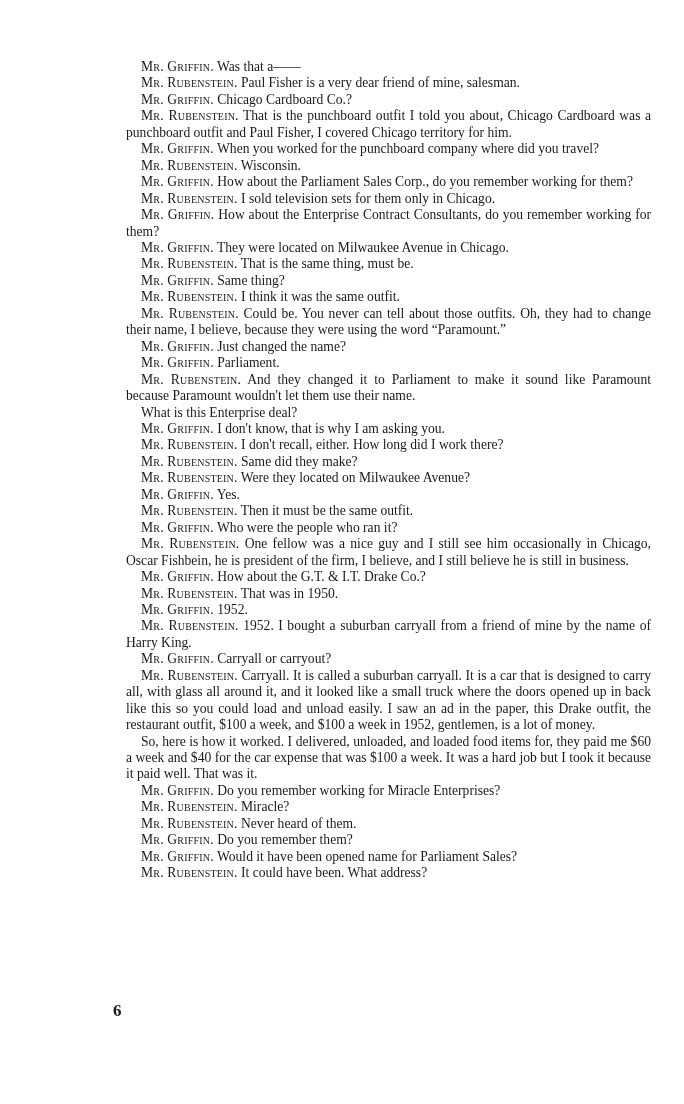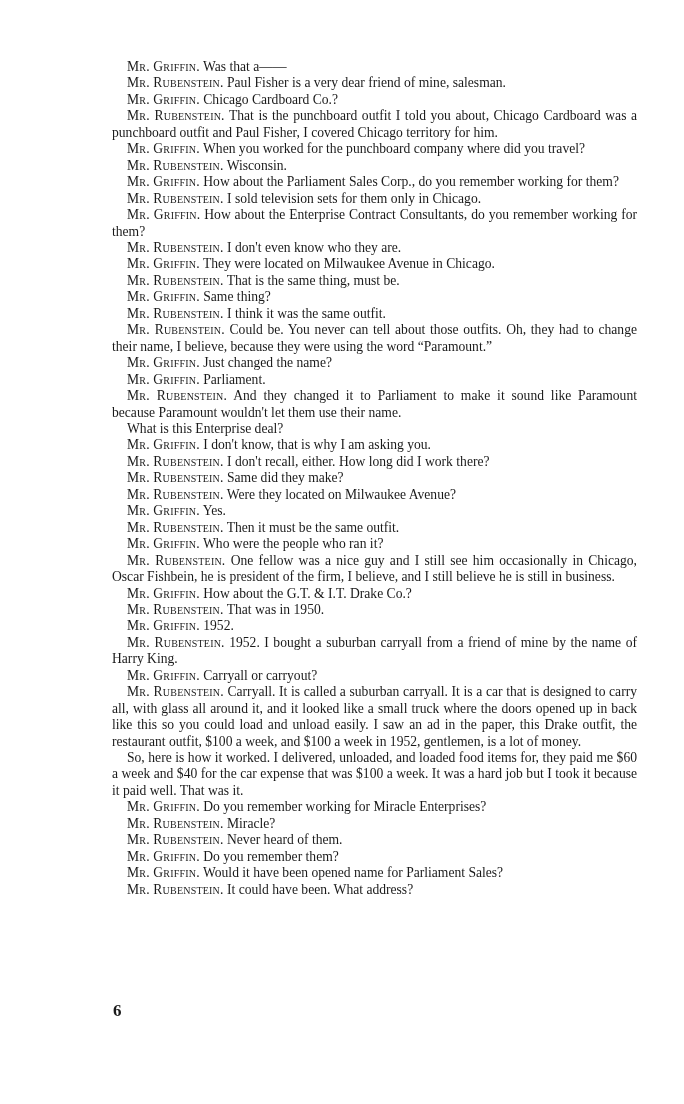--- a/index.html
+++ b/index.html
@@ -10,21 +10,21 @@
   body {
     width: 684px;
     height: 1104px;
     position: relative;
     overflow: hidden;
     color: #1a1a1a;
     font-family: "DejaVu Serif", "Liberation Serif", serif;
   }
   .page {
     position: absolute;
-    left: 112px;
+    left: 126px;
     top: 59px;
     width: 525px;
     font-family: "Liberation Serif", "DejaVu Serif", serif;
     font-size: 13.6px;
     line-height: 16.45px;
     text-align: justify;
   }
   .para {
     margin: 0;
     padding: 0;
@@ -49,21 +49,20 @@
 <div class="page" id="transcript">
     <p class="para"><span class="speaker">Mr. Griffin.</span> <span>Was that a——</span></p>
     <p class="para"><span class="speaker">Mr. Rubenstein.</span> <span>Paul Fisher is a very dear friend of mine, salesman.</span></p>
     <p class="para"><span class="speaker">Mr. Griffin.</span> <span>Chicago Cardboard Co.?</span></p>
     <p class="para"><span class="speaker">Mr. Rubenstein.</span> <span>That is the punchboard outfit I told you about, Chicago Cardboard was a punchboard outfit and Paul Fisher, I covered Chicago territory for him.</span></p>
     <p class="para"><span class="speaker">Mr. Griffin.</span> <span>When you worked for the punchboard company where did you travel?</span></p>
     <p class="para"><span class="speaker">Mr. Rubenstein.</span> <span>Wisconsin.</span></p>
     <p class="para"><span class="speaker">Mr. Griffin.</span> <span>How about the Parliament Sales Corp., do you remember working for them?</span></p>
     <p class="para"><span class="speaker">Mr. Rubenstein.</span> <span>I sold television sets for them only in Chicago.</span></p>
     <p class="para"><span class="speaker">Mr. Griffin.</span> <span>How about the Enterprise Contract Consultants, do you remember working for them?</span></p>
-    <p class="para"><span class="speaker">Mr. Rubenstein.</span> <span>I don't even know who they are.</span></p>
     <p class="para"><span class="speaker">Mr. Griffin.</span> <span>They were located on Milwaukee Avenue in Chicago.</span></p>
     <p class="para"><span class="speaker">Mr. Rubenstein.</span> <span>That is the same thing, must be.</span></p>
     <p class="para"><span class="speaker">Mr. Griffin.</span> <span>Same thing?</span></p>
     <p class="para"><span class="speaker">Mr. Rubenstein.</span> <span>I think it was the same outfit.</span></p>
     <p class="para"><span class="speaker">Mr. Rubenstein.</span> <span>Could be.  You never can tell about those outfits.  Oh, they had to change their name, I believe, because they were using the word “Paramount.”</span></p>
     <p class="para"><span class="speaker">Mr. Griffin.</span> <span>Just changed the name?</span></p>
     <p class="para"><span class="speaker">Mr. Griffin.</span> <span>Parliament.</span></p>
     <p class="para"><span class="speaker">Mr. Rubenstein.</span> <span>And they changed it to Parliament to make it sound like Paramount because Paramount wouldn't let them use their name.</span></p>
     <p class="para"><span>What is this Enterprise deal?</span></p>
     <p class="para"><span class="speaker">Mr. Griffin.</span> <span>I don't know, that is why I am asking you.</span></p>

